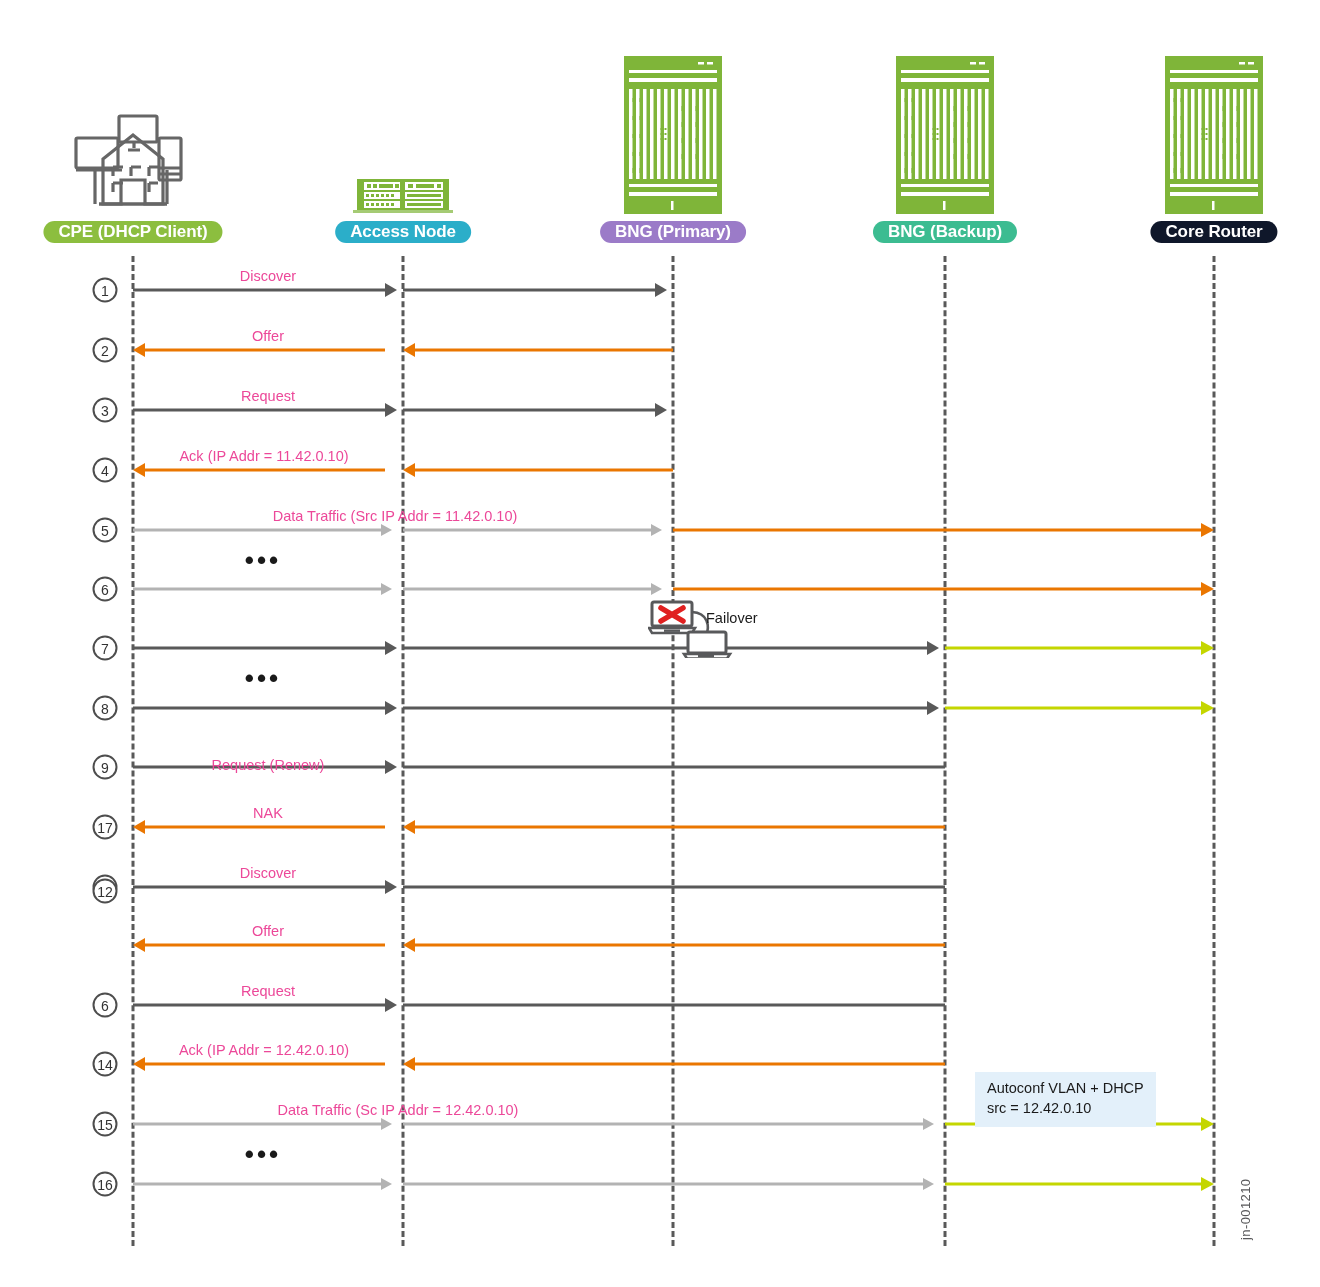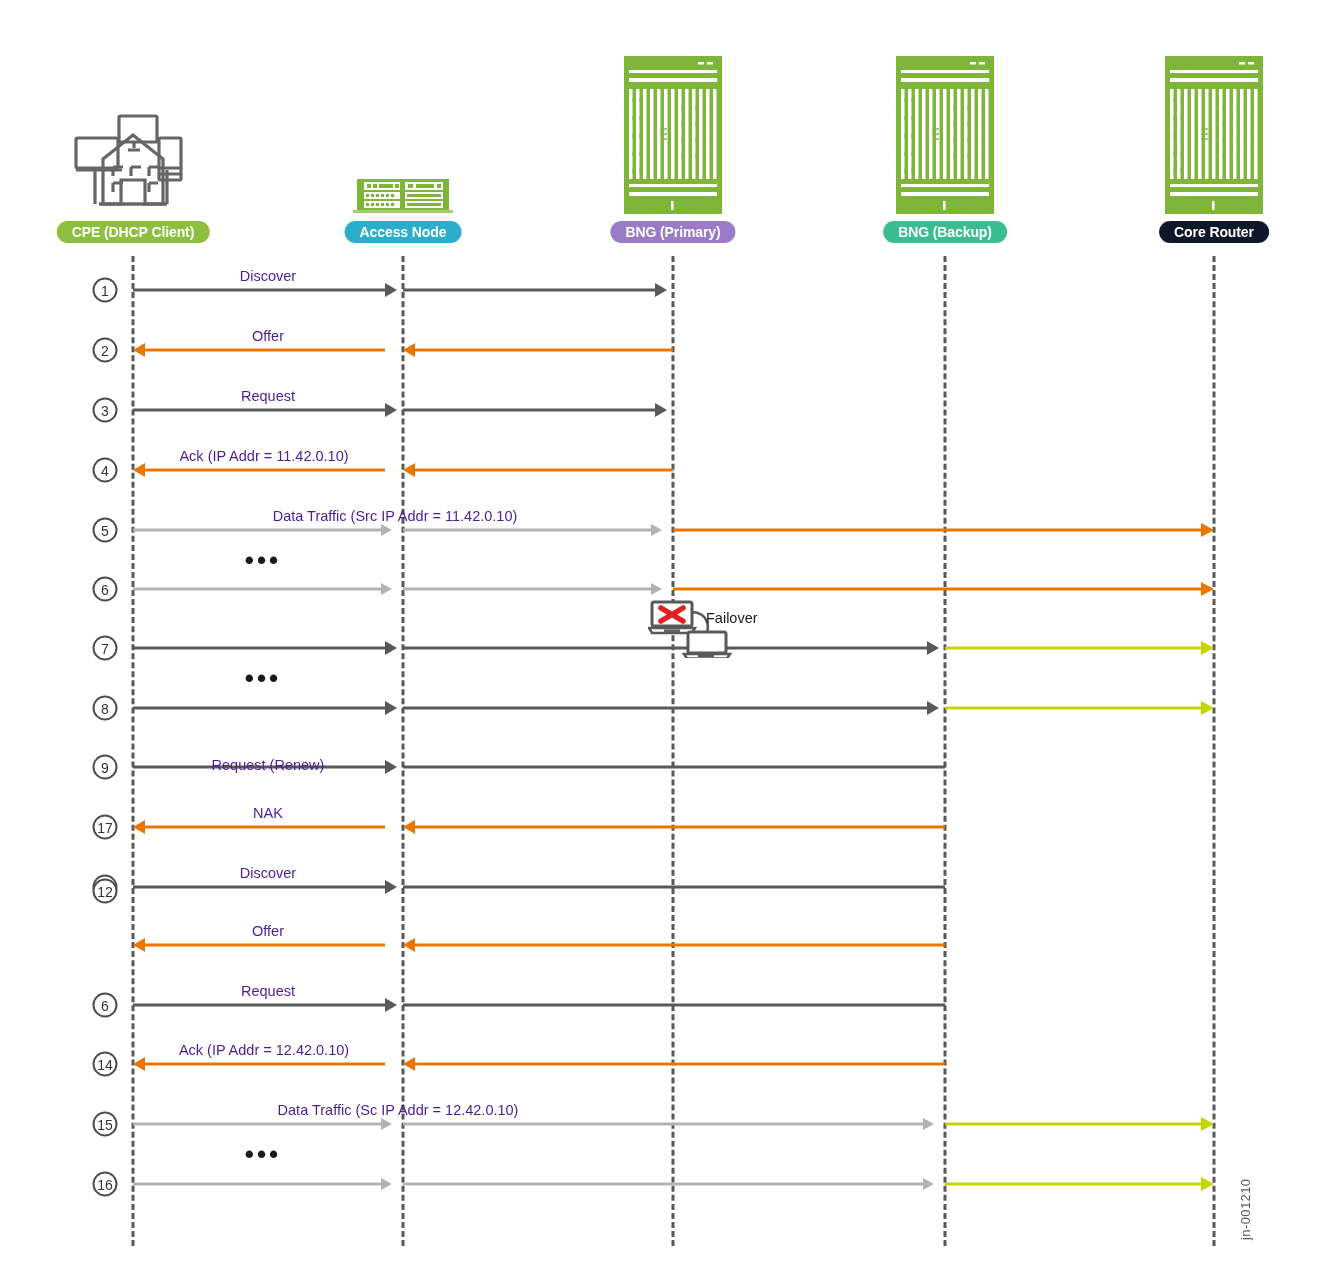--- a/index.html
+++ b/index.html
@@ -21,21 +21,21 @@
   }
   .pill {
     position: absolute;
     transform: translateX(-50%);
     height: 22px;
     border-radius: 15px;
     display: flex;
     align-items: center;
     justify-content: center;
     color: #ffffff;
-    font-size: 14px;
+    font-size: 17px;
     font-weight: bold;
     white-space: nowrap;
     padding: 0 15px;
     letter-spacing: -0.1px;
   }
 
   
   .lifeline {
     position: absolute;
     width: 0;
@@ -61,21 +61,21 @@
     transform: translateY(-50%);
   }
   .arrowhead {
     position: absolute;
     width: 0; height: 0;
     transform: translateY(-50%);
   }
   .msg-label {
     position: absolute;
     font-size: 14.5px;
-    color: #4c1d95;
+    color: #ec4899;
     white-space: nowrap;
     transform: translate(-50%, -100%);
   }
   .ellipsis {
     position: absolute;
     font-size: 26px;
     letter-spacing: 3px;
     color: #1a1a1a;
     line-height: 1;
     transform: translate(-50%, -50%);
@@ -495,16 +495,20 @@
       <g>
         <rect x="40" y="32" width="38" height="21" rx="2" fill="#ffffff" stroke="#58595b" stroke-width="3"></rect>
         <path d="M36 54 h46 l-3 4.5 h-40 z" fill="#ffffff" stroke="#58595b" stroke-width="2.6"></path>
         <rect x="50" y="55" width="16" height="2.2" fill="#58595b"></rect>
       </g>
     </svg>
   </div>
   <div class="failover-label" style="left:706px; top:610px;">Failover</div>
 
 
+  <div class="callout" style="left:975px; top:1072px; background:#E3F0FA;">
+    <div>Autoconf VLAN + DHCP</div>
+    <div>src = 12.42.0.10</div>
+  </div>
 
   <div class="watermark" style="left:1238px; top:1240px;">jn-001210</div>
 
 </div>
 
 </body></html>

